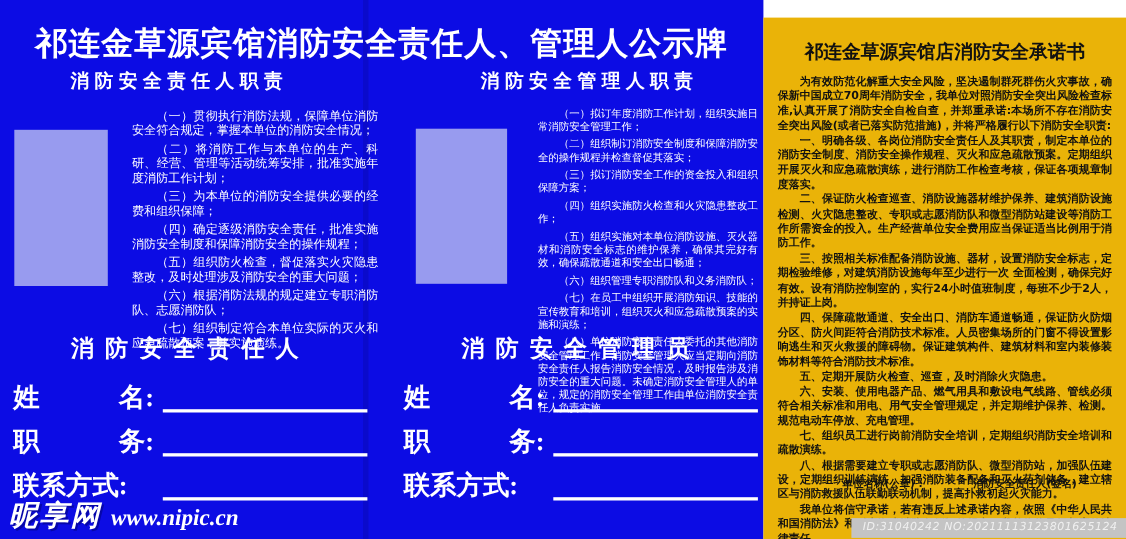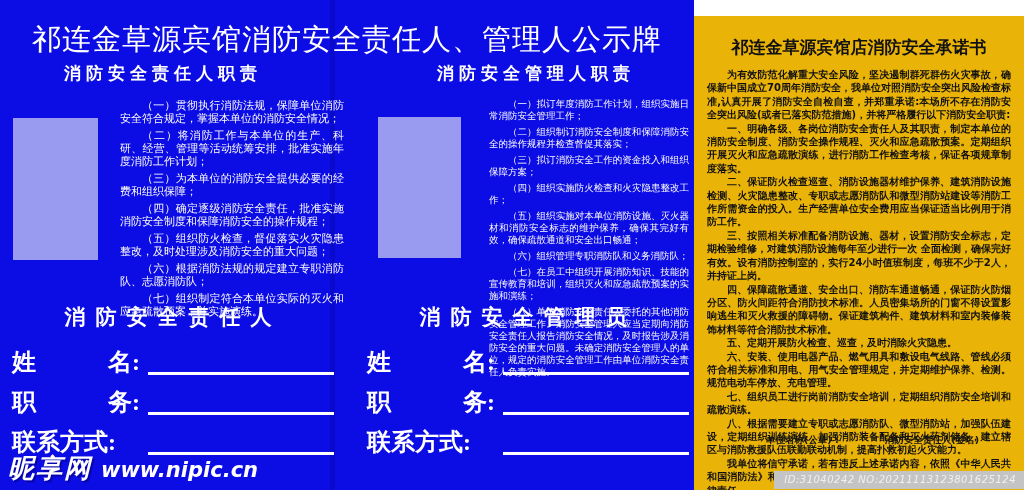--- a/index.html
+++ b/index.html
@@ -7,21 +7,21 @@
   }
   *{box-sizing:border-box;}
   html,body{margin:0;padding:0;}
   body{font-family:"DejaVu Sans","Liberation Sans",sans-serif;}
   .poster{position:relative;width:1024px;height:490px;background:#ffffff;overflow:hidden;}
 
   
   .blue-panel{position:absolute;left:0;top:0;width:694px;height:490px;background:var(--blue);}
   .fold-line{position:absolute;left:330px;top:0;width:5px;height:490px;background:rgba(0,0,80,0.16);}
   .board-title{position:absolute;left:0;top:20px;width:694px;text-align:center;color:#fff;
-    font-family:"Liberation Serif","DejaVu Serif",serif;font-weight:normal;font-size:29px;letter-spacing:1px;white-space:nowrap;}
+    font-family:"Liberation Serif","DejaVu Serif",serif;font-weight:bold;font-size:29px;letter-spacing:1px;white-space:nowrap;}
   .duty-heading{position:absolute;top:62px;color:#fff;font-weight:bold;font-size:17px;letter-spacing:5px;white-space:nowrap;}
   .duty-heading.left{left:64px;}
   .duty-heading.mid{left:437px;}
   .photo-ph{position:absolute;background:var(--photo);}
   .photo-ph.left{left:13px;top:118px;width:85px;height:142px;}
   .photo-ph.mid{left:378px;top:117px;width:83px;height:141px;}
   .duties{position:absolute;color:#fff;text-align:justify;}
   .duties p{margin:4px;text-indent:2em;}
   .duties.left{left:116px;top:95px;width:232px;font-size:11px;line-height:13px;}
   .duties.mid{left:485px;top:94px;width:208px;font-size:9.5px;line-height:12px;}
@@ -32,21 +32,21 @@
   .card.mid{left:367px;}
   .card-heading{text-align:center;color:#fff;font-family:"Liberation Serif","DejaVu Serif",serif;
     font-weight:bold;font-size:21px;letter-spacing:10px;white-space:nowrap;margin:0 0 4px 0;}
   .field-row{display:flex;align-items:flex-end;height:40px;}
   .field-label{width:128px;display:flex;justify-content:space-between;color:#fff;
     font-family:"Liberation Serif","DejaVu Serif",serif;font-weight:bold;font-size:24px;line-height:1.05;white-space:nowrap;}
   .field-line{flex:1;margin-left:8px;border-bottom:3px solid #fff;height:34px;}
 
   
   .site-watermark{position:absolute;left:8px;bottom:4px;display:flex;align-items:baseline;gap:9px;
-    color:#fff;font-style:italic;font-weight:bold;}
+    color:#fff;font-style:italic;font-weight:bold;font-family:Liberation Serif, serif;}
   .site-name{font-size:26px;letter-spacing:2px;text-shadow:2px 2px 0 rgba(0,0,100,0.45);}
   .site-url{font-size:21px;}
 
   
   .white-panel{position:absolute;left:694px;top:16px;width:330px;height:490px;background:#eab308;color:#111;}
   .pledge-title{margin:20px 0 0 0;text-align:center;font-family:"Liberation Serif","DejaVu Serif",serif;
     font-weight:bold;font-size:17px;white-space:nowrap;}
   .pledge-body{margin:9px 13px 0 13px;font-size:10px;line-height:13.4px;font-weight:bold;text-align:justify;}
   .pledge-body p{margin:0;text-indent:2em;}
   .signature-row{position:absolute;left:40px;top:418px;display:flex;gap:46px;

